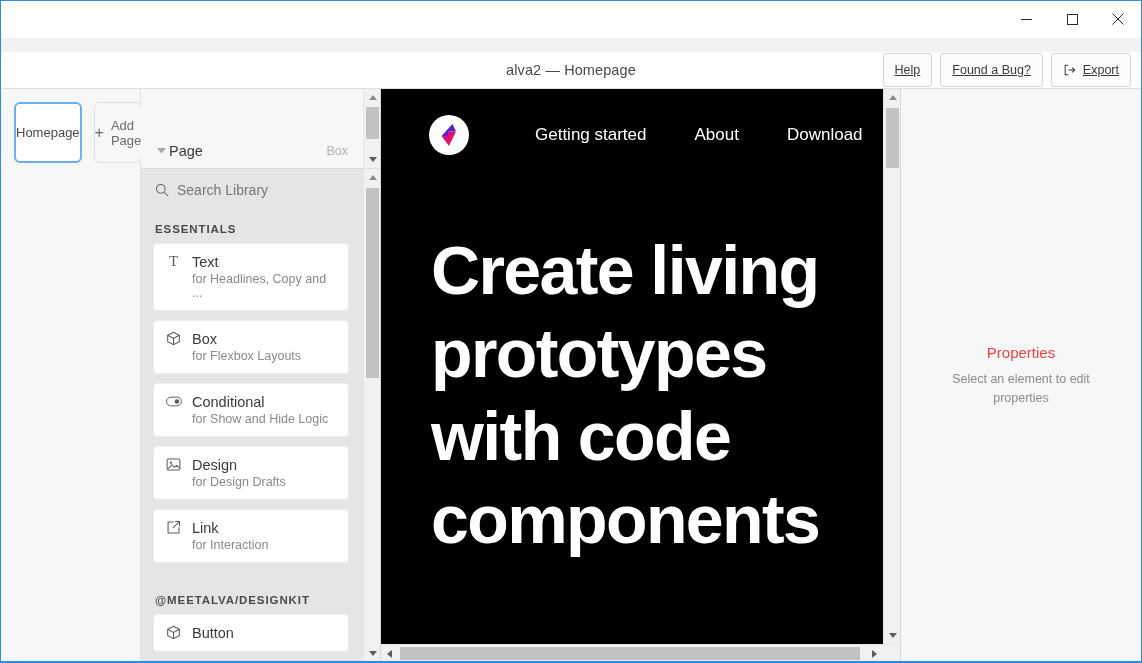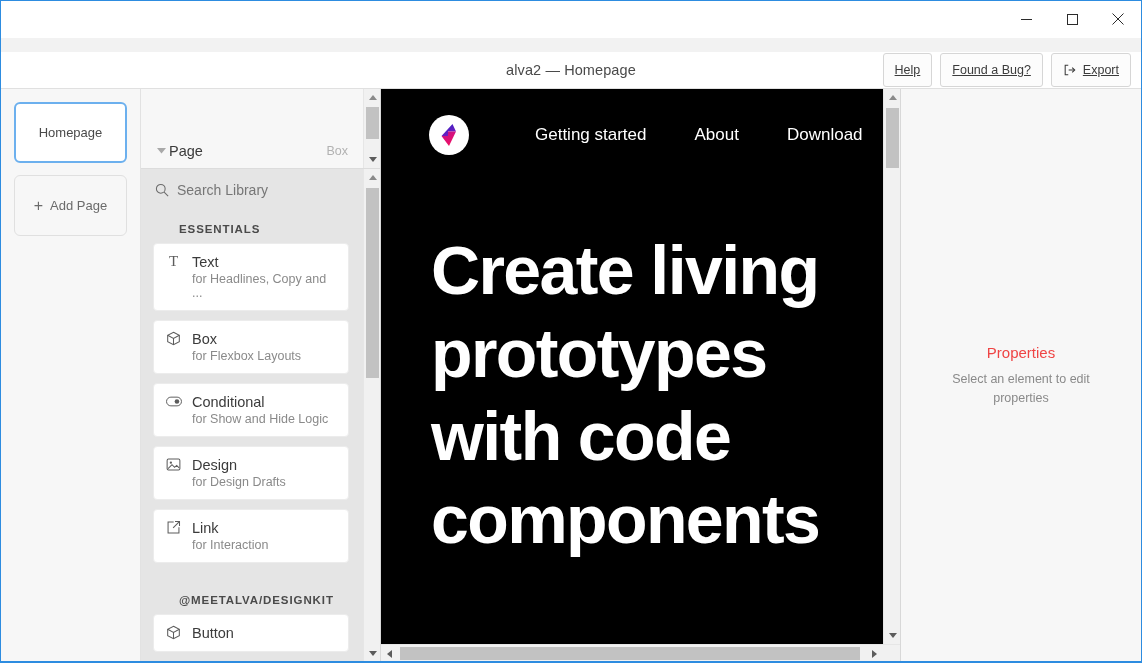--- a/index.html
+++ b/index.html
@@ -105,21 +105,21 @@
   }
 
   
   .pages {
     width: 140px;
     height: 573px;
     background: #f7f7f7;
     border-right: 1px solid #e2e2e2;
     padding: 13px;
     display: flex;
-    flex-direction: column;
+    flex-direction: row;
     gap: 12px;
   }
   .page-tile {
     height: 61px;
     background: #ffffff;
     border: 2px solid #6cb0ee;
     border-radius: 6px;
     display: flex;
     align-items: center;
     justify-content: center;
@@ -202,21 +202,20 @@
     padding-left: 2px;
     cursor: text;
   }
   .search-ph { font-size: 14px; color: #767676; }
   .lib-section {
     font-size: 11.5px;
     font-weight: bold;
     letter-spacing: 0.9px;
     color: #4a4a4a;
     padding: 12px 0 8px 2px;
-    margin-left: 24px;
   }
   .lib-card {
     background: #ffffff;
     border: 1px solid #ececec;
     border-radius: 4px;
     padding: 9px 11px 10px 11px;
     margin-bottom: 9px;
     cursor: grab;
   }
   .lib-head {

